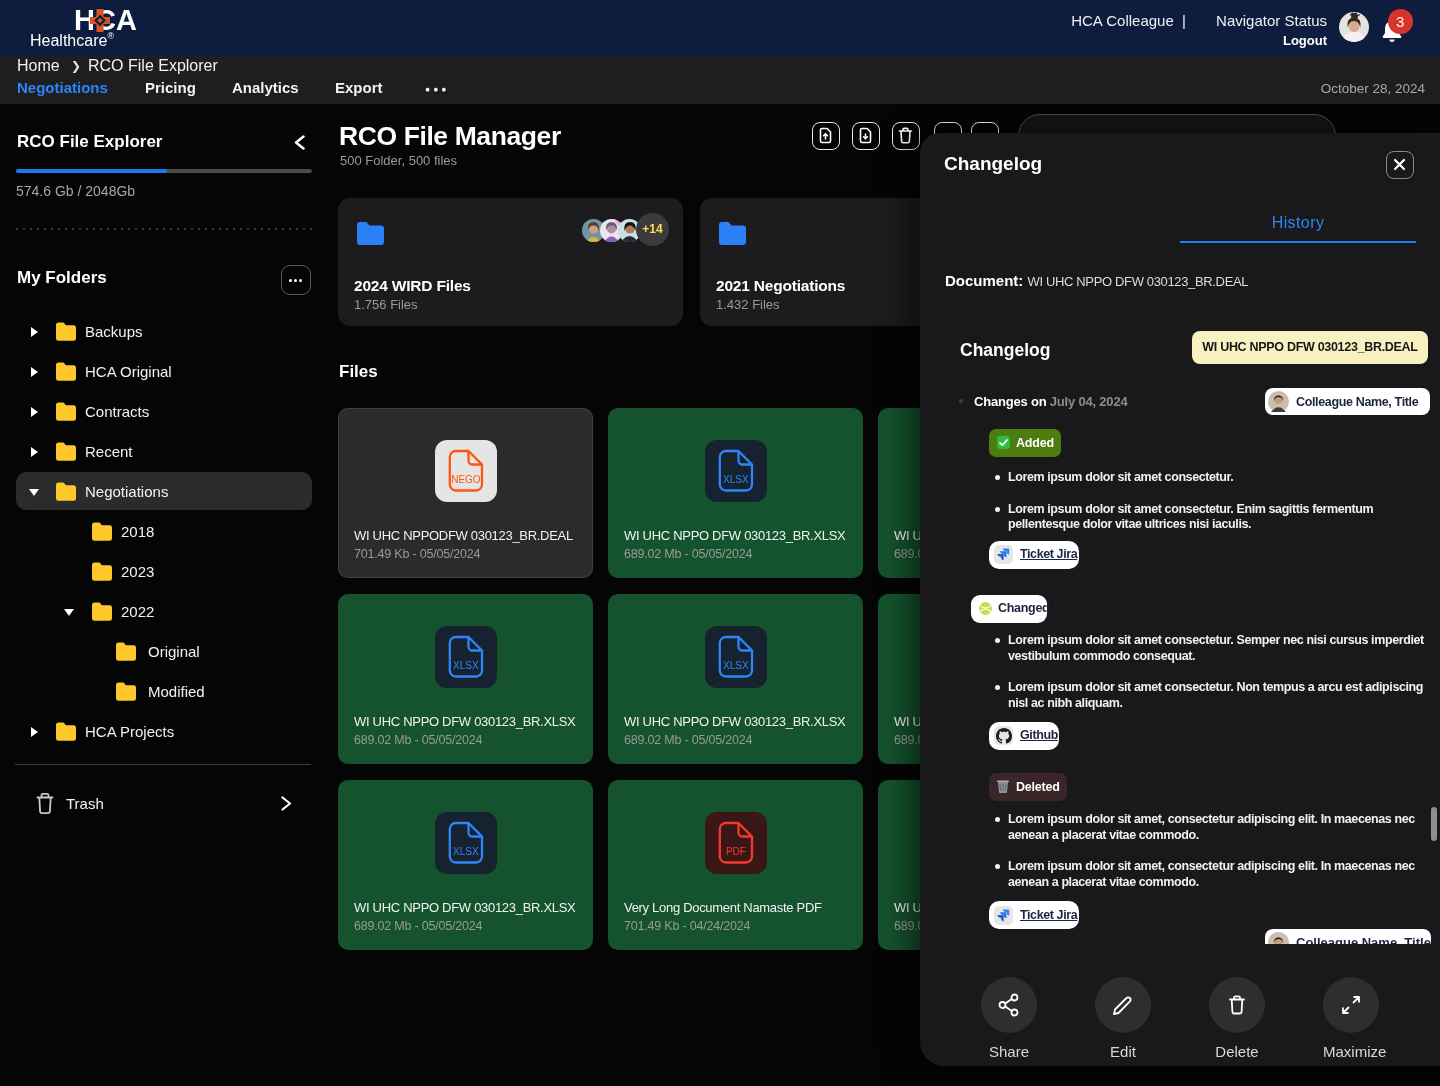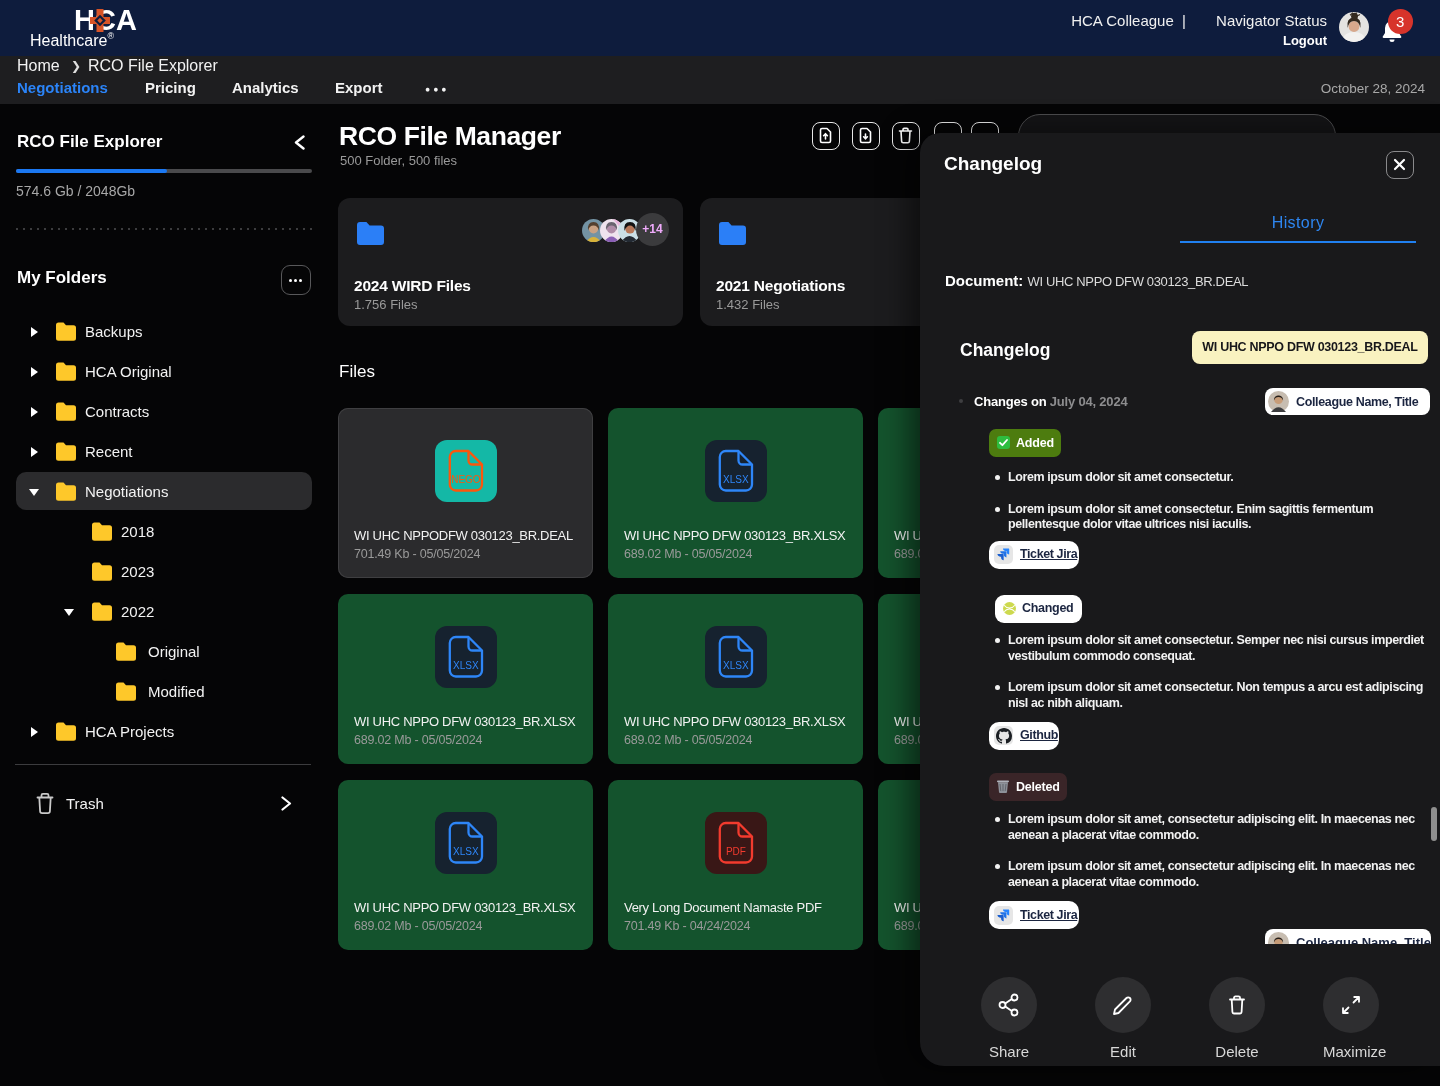--- a/index.html
+++ b/index.html
@@ -42,21 +42,21 @@
 
   
   .main-title { position:absolute; left:339px; top:121px; color:#fff; font-size:26.5px; letter-spacing:-.4px; font-weight:bold; }
   .main-sub { position:absolute; left:340px; top:153px; color:#9a9a9a; font-size:13px; }
   .tool-btn { position:absolute; top:122px; width:28px; height:28px; border:1.5px solid #e8e8e8; border-radius:8px; }
   .searchbar { position:absolute; left:1018px; top:114px; width:318px; height:44px; border:1px solid #4b4b4d; border-radius:22px; background:#141416; }
 
   .fcard { position:absolute; top:198px; width:345px; height:128px; background:#1c1c1e; border-radius:12px; }
   .fcard .ttl { position:absolute; left:16px; top:79px; color:#fff; font-size:15.5px; letter-spacing:-.2px; font-weight:bold; }
   .fcard .sub { position:absolute; left:16px; top:98.5px; color:#9a9a9a; font-size:13px; }
-  .files-h { position:absolute; left:339px; top:362px; color:#fff; font-size:17px; font-weight:normal; }
+  .files-h { position:absolute; left:339px; top:362px; color:#fff; font-size:17px; font-weight:bold; }
 
   .gcard { position:absolute; width:255px; height:170px; background:#14532d; border-radius:10px; }
   .gcard.sel { background:#2b2b2d; box-shadow:inset 0 0 0 1px #3f3f41; }
   .gcard .icbox { position:absolute; left:97px; top:32px; width:62px; height:62px; border-radius:12px; }
   .gcard .ttl { position:absolute; left:16px; top:120px; color:#f2f2f2; font-size:13px; letter-spacing:-.3px; white-space:nowrap; }
   .gcard .sub { position:absolute; left:16px; top:139px; color:#9a9a9a; font-size:12.5px; letter-spacing:-.2px; }
 
   
   #panel { position:absolute; left:920px; top:133px; width:520px; height:933px; background:#19191b;
     border-radius:20px 0 0 24px; box-shadow:-10px 2px 30px rgba(0,0,0,.55); }
@@ -305,36 +305,36 @@
             <circle cx="11.5" cy="11.5" r="11.5"></circle>
           </clipPath>
         </defs>
       <g clip-path="url(#fa3)">
         <rect x="0" y="0" width="23" height="23" fill="#cadfe6"></rect>
         <path d="M3 23 q8.5 -12 17 0z" fill="#232a33"></path>
         <circle cx="12" cy="9.8" r="4.8" fill="#b8795a"></circle>
         <path d="M6.4 12 q-1.2 -9 5.6 -9 t5.6 9 q-2 -5.5 -5.6 -5.5 t-5.6 5.5z" fill="#131313"></path>
       </g>
     </svg>
-    <div class="abs" style="left:298px;top:15px;width:33px;height:33px;border-radius:50%;background:#3b3b3d;color:#f0abfc;font-size:12px;font-weight:bold;text-align:center;line-height:33px">+14</div>
+    <div class="abs" style="left:298px;top:15px;width:33px;height:33px;border-radius:50%;background:#3b3b3d;color:#fde047;font-size:12px;font-weight:bold;text-align:center;line-height:33px">+14</div>
     <div class="ttl">2024 WIRD Files</div>
     <div class="sub">1.756 Files</div>
   </div>
   <div class="fcard" style="left:700px">
     <svg class="abs" style="left:18px;top:23px" width="28" height="24" viewBox="0 0 28 24">
         <path d="M1 4 a3 3 0 0 1 3 -3 h6.4 l3.2 3.6 h11.4 a3 3 0 0 1 3 3 v13.4 a3 3 0 0 1 -3 3 h-21 a3 3 0 0 1 -3 -3z" fill="#2b7ff7"></path>
       </svg>
     <div class="ttl">2021 Negotiations</div>
     <div class="sub">1.432 Files</div>
   </div>
 </div>
 <div class="files-h">Files</div>
 <div id="filegrid">
   <div class="gcard sel" style="left:338px;top:408px">
-    <div class="icbox" style="background:#14b8a6">
+    <div class="icbox" style="background:#e5e5e5">
       <svg style="position:absolute;left:9px;top:9px" width="44" height="44" viewBox="0 0 44 44">
         <path d="M11.8 2 H24.5 L38 15.5 V35.5 A6 6 0 0 1 32 41.5 H11.8 A6 6 0 0 1 5.8 35.5 V8 A6 6 0 0 1 11.8 2 Z" stroke="#fd560c" stroke-width="2.3" fill="none" stroke-linejoin="round"></path>
         <path d="M24.5 2 V11.5 A4 4 0 0 0 28.5 15.5 H38" stroke="#fd560c" stroke-width="2.3" fill="none"></path>
         <text x="21.9" y="33.5" text-anchor="middle" font-family="Liberation Sans, sans-serif" font-size="10" fill="#fd560c">NEGO</text>
       </svg>
     </div>
     <div class="ttl">WI UHC NPPODFW 030123_BR.DEAL</div>
     <div class="sub">701.49 Kb - 05/05/2024</div>
   </div>
   <div class="gcard" style="left:608px;top:408px">
@@ -446,21 +446,21 @@
       <div class="ic">
         <svg style="position:absolute;left:2px;top:2px" width="15" height="15" viewBox="0 0 128 128">
           <path fill="#2684ff" d="M108.02 12H59.46c0 12.1 9.9 22 22 22h9.07v8.77c0 12.1 9.9 22 22 22V16a4 4 0 0 0-4.51-4z"></path>
           <path fill="#2173e8" d="M84.48 36.2H35.92c0 12.1 9.9 22 22 22h9.07v8.77c0 12.1 9.9 22 22.01 22V40.2a4 4 0 0 0-4.5-4z"></path>
           <path fill="#1a5fd0" d="M60.95 60.4H12.39c0 12.1 9.9 22 22 22h9.07v8.77c0 12.1 9.9 22 22 22V64.4a4 4 0 0 0-4.51-4z"></path>
         </svg>
       </div>
       <div class="tx">Ticket Jira</div>
     </div>
 
-    <div class="wtag" style="left:75px;top:461.5px;width:87px">
+    <div class="wtag" style="left:51px;top:461.5px;width:76px">
       <svg style="position:absolute;left:8px;top:7px" width="13" height="13" viewBox="0 0 13 13">
           <circle cx="6.5" cy="6.5" r="6.5" fill="#cdd94e"></circle>
           <path d="M1.2 3.2 a6.5 6.5 0 0 0 10.6 0 M1.2 9.8 a6.5 6.5 0 0 1 10.6 0" stroke="#fff" stroke-width="1.1" fill="none"></path>
         </svg>
       <span style="position:absolute;left:27px;top:6px">Changed</span>
     </div>
     <div class="bullets" style="top:500px">
       <div class="b">Lorem ipsum dolor sit amet consectetur. Semper nec nisi cursus imperdiet<br>vestibulum commodo consequat.</div>
       <div class="b">Lorem ipsum dolor sit amet consectetur. Non tempus a arcu est adipiscing<br>nisl ac nibh aliquam.</div>
     </div>

